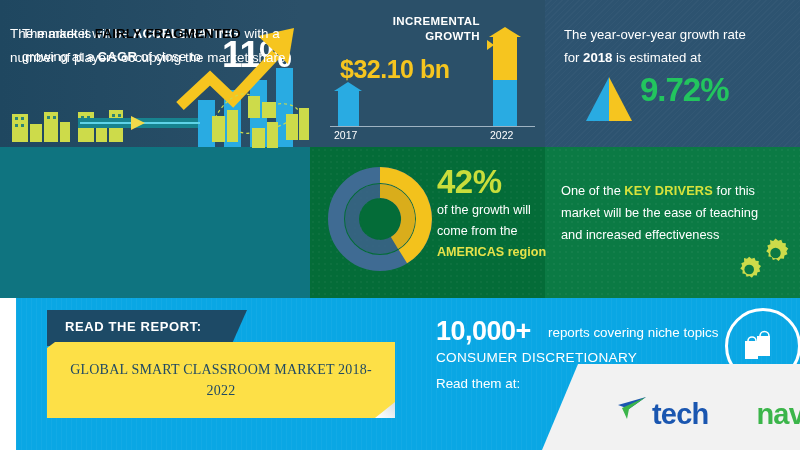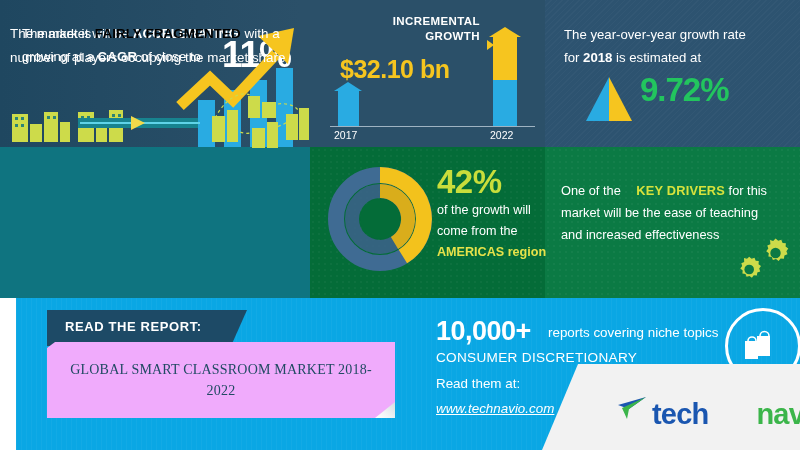--- a/index.html
+++ b/index.html
@@ -56,32 +56,32 @@
   .txt4{position:absolute;left:10px;top:22px;width:292px;color:#ffffff;font-size:13.4px;line-height:24px;}
   .txt4 b{color:#000000;font-weight:bold;letter-spacing:.1px;}
   .cityart{position:absolute;left:0;top:88px;width:310px;height:60px;}
 
   .donut{position:absolute;left:328px;top:167px;width:104px;height:104px;}
   .pct42{position:absolute;left:437px;top:163px;color:#c9dd3b;font-size:33px;font-weight:bold;letter-spacing:-.5px;}
   .txt5{position:absolute;left:437px;top:200px;width:112px;color:#ffffff;font-size:12.6px;line-height:21px;}
   .txt5 b{color:#e7e24a;font-weight:bold;}
 
   .txt6{position:absolute;left:561px;top:180px;width:215px;color:#ffffff;font-size:12.8px;line-height:22px;}
-  .txt6 b{color:#d7e23c;font-weight:bold;letter-spacing:.2px;margin-left:12px;}
+  .txt6 b{color:#d7e23c;font-weight:bold;letter-spacing:.2px;}
   .gears{position:absolute;left:726px;top:232px;width:64px;height:60px;}
 
   
   .row3{position:absolute;left:16px;top:298px;width:800px;height:178px;background:#0aa7e4;text-align:center;}
   .row3 .tex{position:absolute;inset:0;opacity:.35;
      background-image:repeating-linear-gradient(90deg,rgba(255,255,255,.10) 0 1px,transparent 1px 5px);}
 
   .readbanner{position:absolute;left:31px;top:12px;width:200px;height:36px;background:#1d4a66;
      clip-path:polygon(0 0,100% 0,92% 100%,0 100%);}
   .readbanner span{position:absolute;left:18px;top:9px;color:#ffffff;font-size:13px;font-weight:bold;letter-spacing:.6px;}
-  .readcard{position:absolute;left:31px;top:44px;width:348px;height:76px;background:#f0abfc;
+  .readcard{position:absolute;left:31px;top:44px;width:348px;height:76px;background:#fde047;
      clip-path:polygon(0 6px,8px 0,100% 0,100% calc(100% - 14px),calc(100% - 16px) 100%,0 100%);
      box-shadow:0 1px 2px rgba(0,0,0,.18);}
   .readcard .title{position:absolute;left:19px;top:17px;width:310px;color:#214a63;font-size:14px;line-height:21px;
      font-family:"Liberation Serif", serif;letter-spacing:.2px;}
   .foldcorner{position:absolute;left:359px;top:104px;width:20px;height:16px;
      background:linear-gradient(225deg,#d7dde1 0%,#f2f5f7 60%,#ffffff 100%);
      clip-path:polygon(100% 0,0 100%,100% 100%);}
 
   .kpi{position:absolute;left:420px;top:18px;color:#ffffff;font-size:27px;font-weight:bold;letter-spacing:-.5px;}
   .kpi-sub{position:absolute;left:532px;top:27px;color:#ffffff;font-size:13.4px;}
@@ -241,21 +241,20 @@
     </div>
     <div class="readcard">
       <div class="title">GLOBAL SMART CLASSROOM MARKET 2018-2022</div>
     </div>
     <div class="foldcorner"></div>
 
     <div class="kpi">10,000+</div>
     <div class="kpi-sub">reports covering niche topics</div>
     <div class="seg">CONSUMER DISCRETIONARY</div>
     <div class="readat">Read them at:</div>
-    <div class="url">www.technavio.com</div>
 
     <div class="bagcircle"></div>
     <svg style="position:absolute;left:726px;top:26px;width:38px;height:38px;" viewBox="0 0 38 38">
       <path d="M15 12 h13 v20 h-13z" fill="#ffffff"></path>
       <path d="M18 12 a4.5 4.5 0 0 1 9 0" fill="none" stroke="#ffffff" stroke-width="1.6"></path>
       <path d="M3 17 h13 v18 h-13z" fill="#ffffff"></path>
       <path d="M6 17 a4 4 0 0 1 8 0" fill="none" stroke="#ffffff" stroke-width="1.6"></path>
     </svg>
 
     <div class="logoband"></div>

